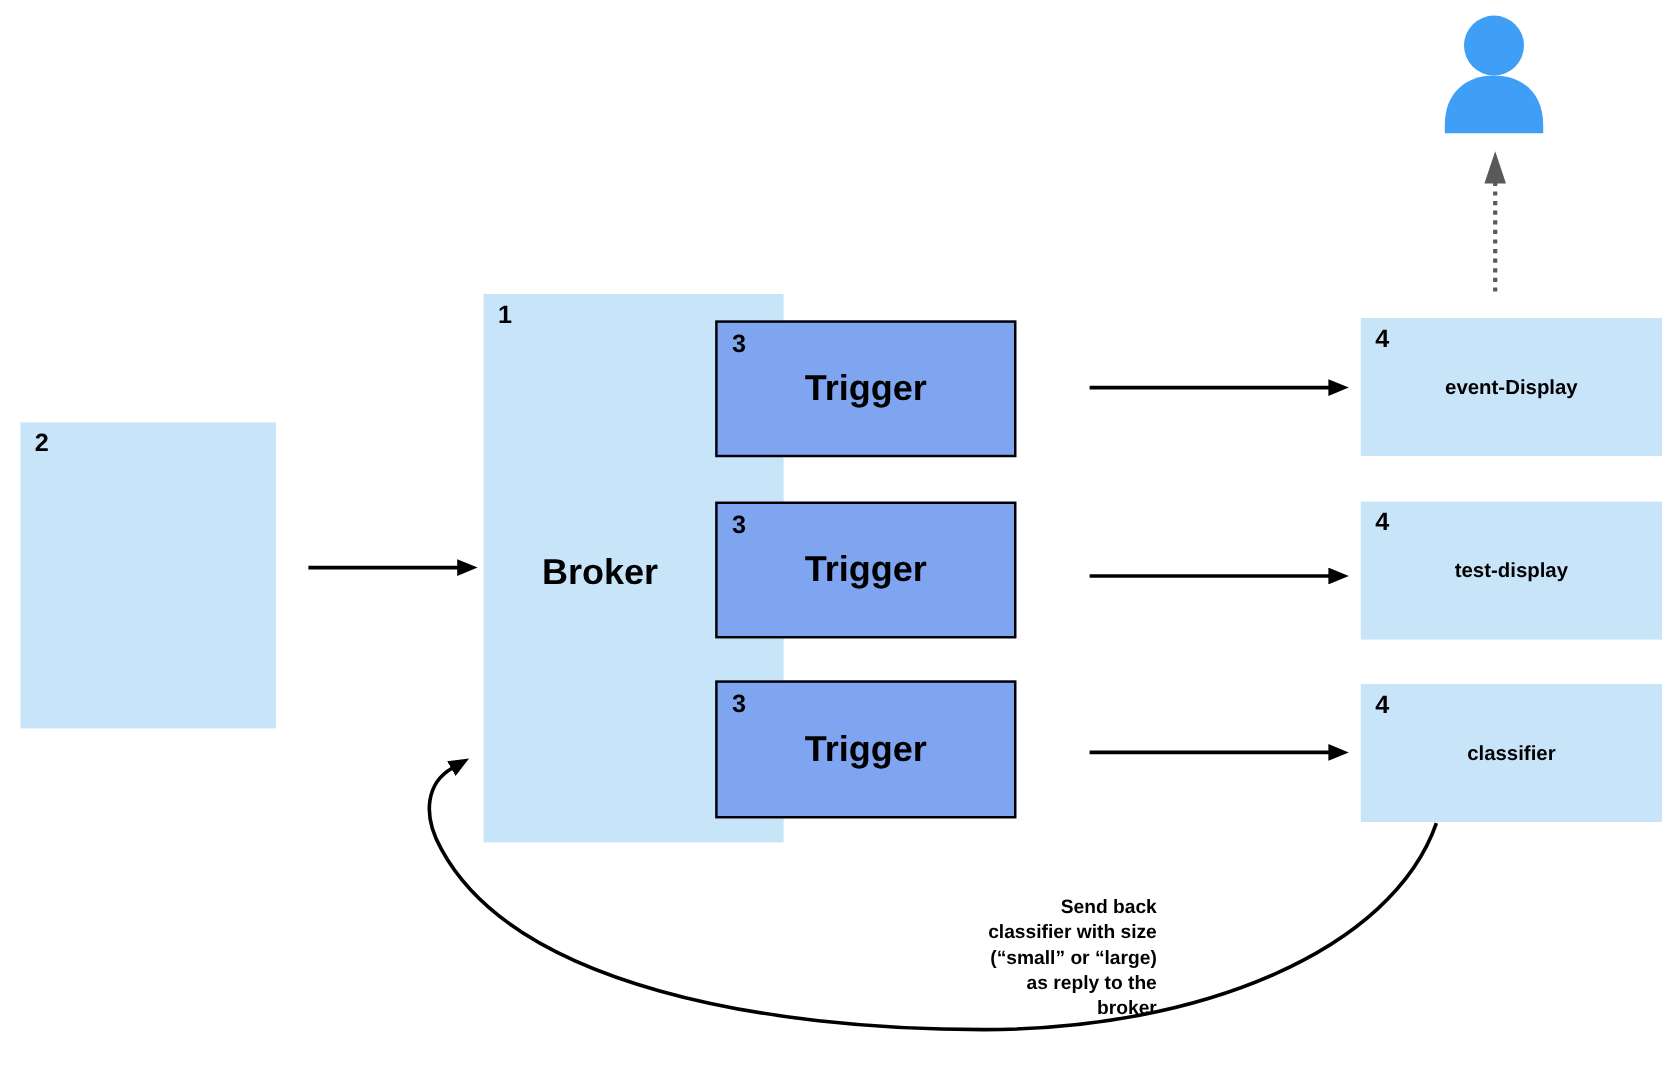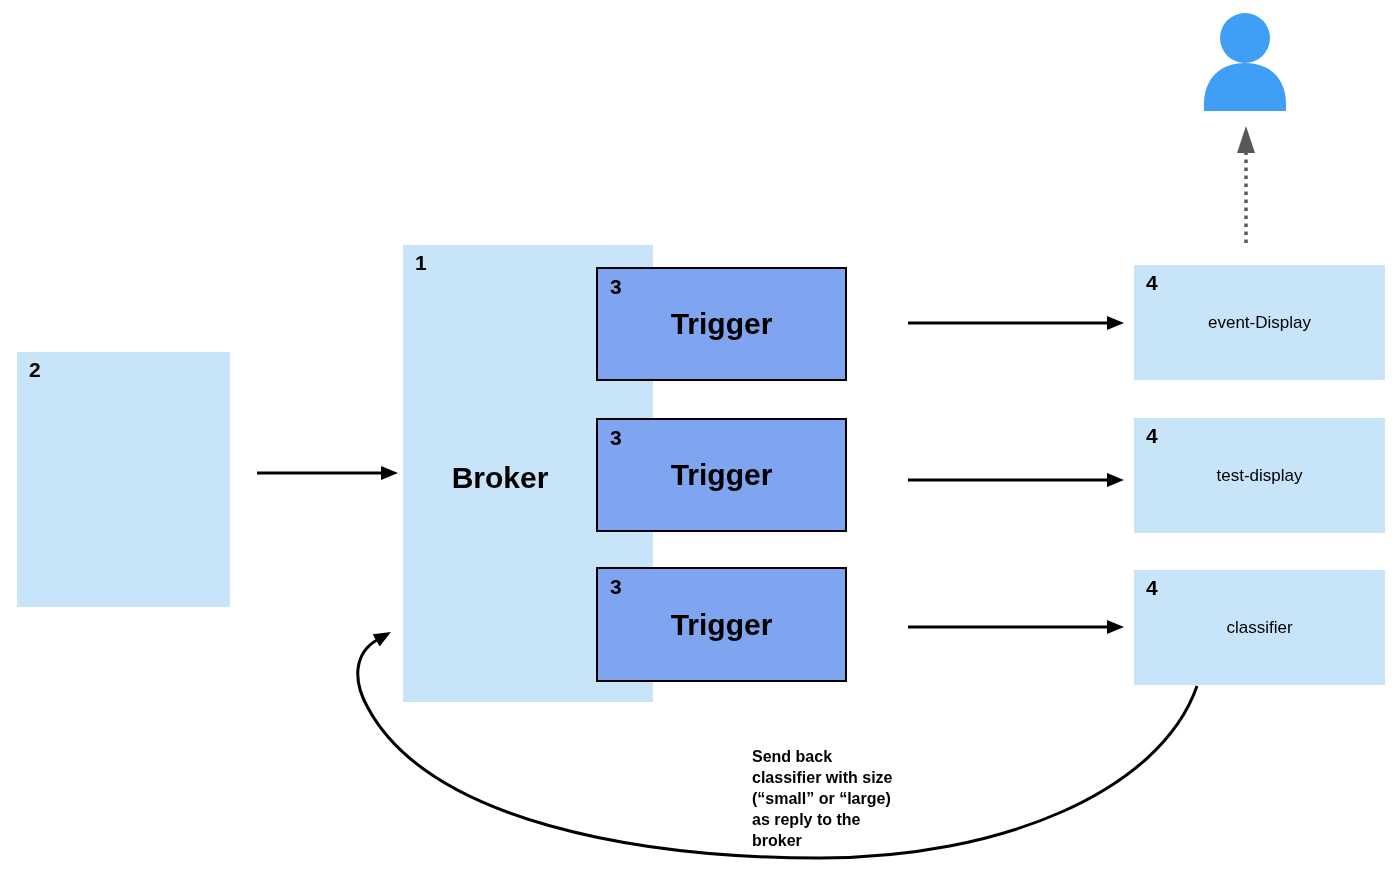--- a/index.html
+++ b/index.html
@@ -37,21 +37,21 @@
     line-height: 1;
   }
   .big-label {
     font-size: 30px;
     font-weight: bold;
     text-align: left;
     line-height: 1.25;
   }
   .small-label {
     font-size: 17px;
-    font-weight: normal;
+    font-weight: bold;
     text-align: left;
   }
   #event-source { left: 17px;  top: 352px; width: 213px; height: 255px; }
   #broker       { left: 403px; top: 245px; width: 250px; height: 457px; }
   #broker-label {
     position: absolute;
     left: 403px;
     top: 459px;
     width: 194px;
     text-align: center;
@@ -62,21 +62,21 @@
   #trigger-3 { top: 567px; height: 115px; }
   .sink { left: 1134px; width: 251px; height: 115px; }
   #sink-1 { top: 265px; }
   #sink-2 { top: 418px; }
   #sink-3 { top: 570px; }
   #reply-note {
     position: absolute;
     left: 752px;
     top: 746px;
     width: 212px;
-    text-align: left;
+    text-align: right;
     font-size: 16px;
     font-weight: bold;
     line-height: 21px;
     white-space: pre-line;
     color: #000;
   }
   #arrow-layer {
     position: absolute;
     left: 0;
     top: 0;

